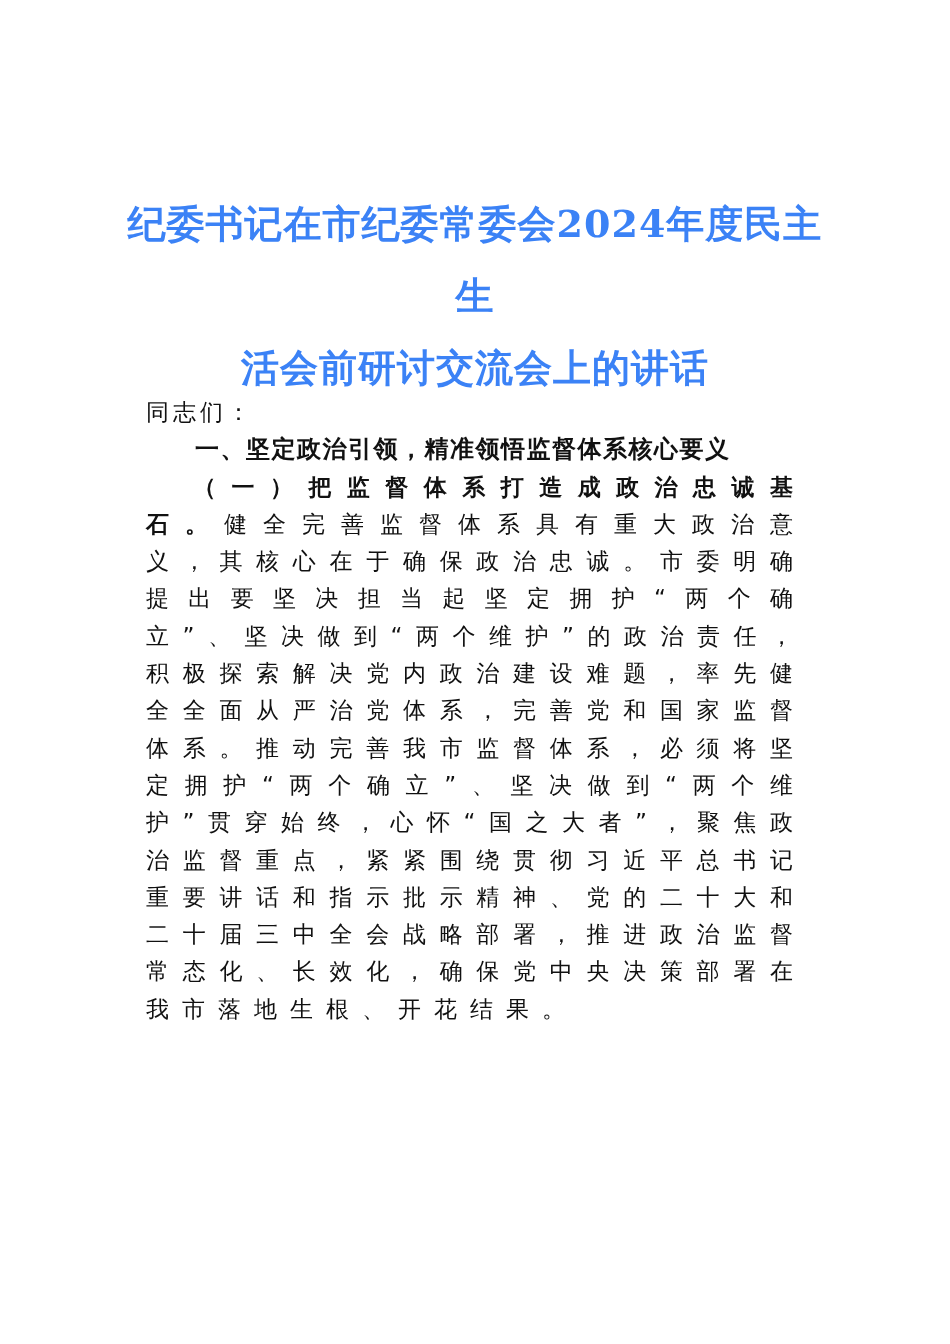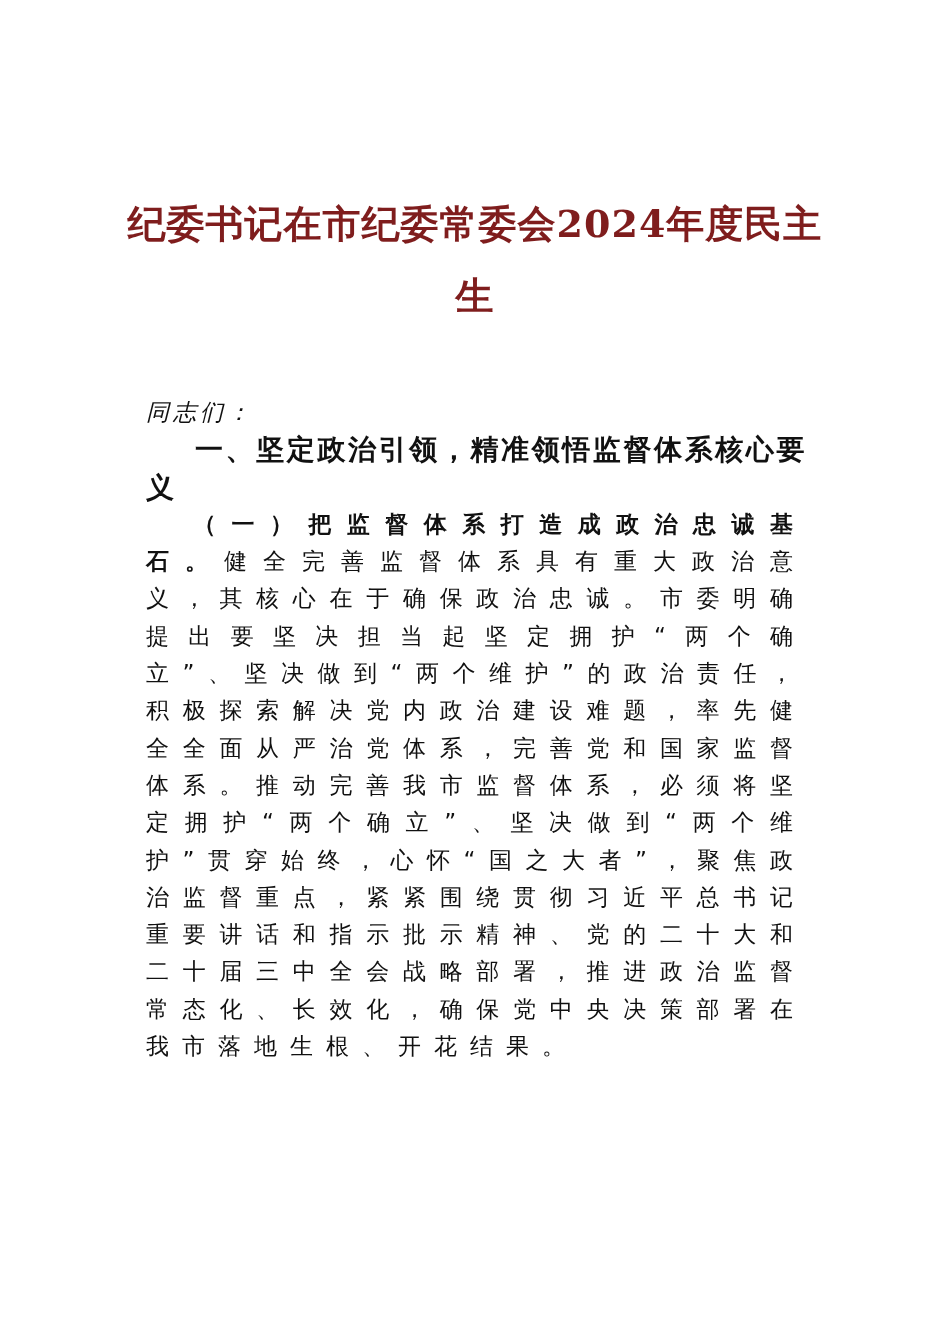--- a/index.html
+++ b/index.html
@@ -2,46 +2,47 @@
 <html><head>
 <meta charset="utf-8">
 <style>
   html, body { margin: 0; padding: 0; background: #ffffff; }
   body { width: 950px; height: 1344px; position: relative; overflow: hidden; }
   .page { position: absolute; left: 0; top: 0; width: 950px; height: 1344px; background: #fff; }
   .title {
     position: absolute; left: 120px; width: 710px; top: 188px;
     text-align: center;
     font-family: "DejaVu Serif", "Liberation Serif", serif;
-    font-weight: bold; font-size: 38px; line-height: 72px; color: #7f1d1d;
+    font-weight: bold; font-size: 38px; line-height: 72px; color: #3b82f6;
     letter-spacing: 1px;
   }
   .body {
     position: absolute; left: 146px; top: 394px; width: 660px;
     font-family: "DejaVu Sans", "Liberation Sans", sans-serif;
     font-size: 23px; line-height: 37.3px; color: #111;
     letter-spacing: 13px;
     text-align: justify;
   }
   .body p { margin: 0; }
   .indent { text-indent: 47px; }
-  .salutation { letter-spacing: 4px; font-style: italic; }
+  .salutation { letter-spacing: 4px; }
   .h1 {
     font-family: "DejaVu Sans", "Liberation Sans", sans-serif;
     font-weight: bold; letter-spacing: 1.5px; text-indent: 49px;
-    font-size: 28px;
+    font-size: 24px;
   }
   .h2 { font-weight: bold; }
 </style>
 </head>
 <body>
 
 <div class="page">
   <div class="title">
     <div>纪委书记在市纪委常委会2024年度民主生</div>
+    <div>活会前研讨交流会上的讲话</div>
   </div>
 
   <div class="body">
     <p class="salutation">同志们：</p>
     <p class="h1">一、坚定政治引领，精准领悟监督体系核心要义</p>
     <p class="indent"><span class="h2">（一）把监督体系打造成政治忠诚基石。</span><span>健全完善监督体系具有重大政治意义，其核心在于确保政治忠诚。市委明确提出要坚决担当起坚定拥护“两个确立”、坚决做到“两个维护”的政治责任，积极探索解决党内政治建设难题，率先健全全面从严治党体系，完善党和国家监督体系。推动完善我市监督体系，必须将坚定拥护“两个确立”、坚决做到“两个维护”贯穿始终，心怀“国之大者”，聚焦政治监督重点，紧紧围绕贯彻习近平总书记重要讲话和指示批示精神、党的二十大和二十届三中全会战略部署，推进政治监督常态化、长效化，确保党中央决策部署在我市落地生根、开花结果。</span></p>
 
   </div>
 </div>
 

